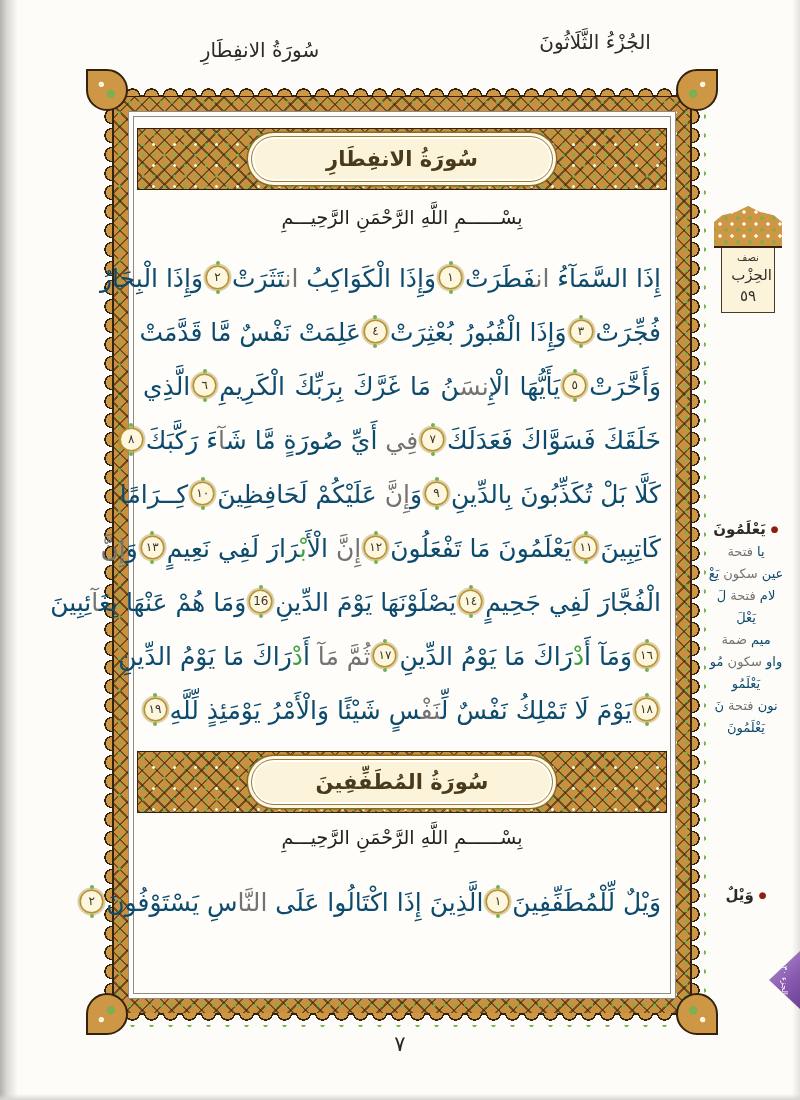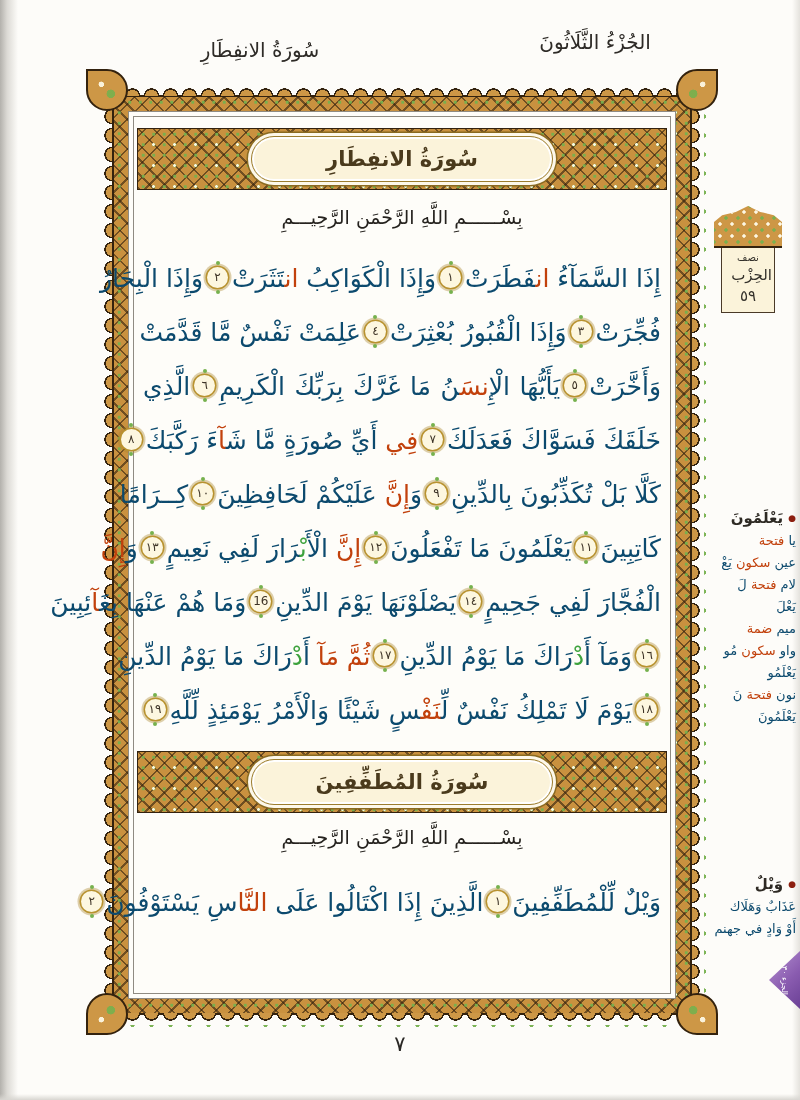--- a/index.html
+++ b/index.html
@@ -84,21 +84,21 @@
 
   
   .basmala{position:absolute;left:160px;width:484px;text-align:center;
     font-size:19px;color:#25221e;}
   .basmala-1{top:206px;} .basmala-2{top:826px;}
   .qtext{position:absolute;left:143px;width:518px;direction:rtl;color:#201d1a;}
   .qtext-1{top:252px;font-size:25px;}
   .qtext-2{top:874px;font-size:25px;}
   .qline{text-align:justify;text-align-last:justify;line-height:54px;height:54px;white-space:nowrap;}
   .qtext-2 .qline{line-height:58px;height:58px;}
-  .seg-k{color:#0c4a6e;} .seg-r{color:#c2410c;} .seg-g{color:#3da23d;}
+  .seg-k{color:#0c4a6e;} .seg-r{color:#737373;} .seg-g{color:#3da23d;}
 
   
   .vb{display:inline-flex;align-items:center;justify-content:center;
     width:21px;height:21px;margin:0 4px;border-radius:50%;background:#fdf7e0;
     box-shadow:0 0 0 1.5px #b8922f,0 0 0 3.5px rgba(169,132,41,.38);
     color:#3d3326;font-size:12px;line-height:21px;position:relative;top:-3px;vertical-align:middle;}
   .vb::before,.vb::after{content:"";position:absolute;width:4px;height:4px;border-radius:50%;
     background:#76b14e;left:50%;transform:translateX(-50%);}
   .vb::before{top:-6px;} .vb::after{bottom:-6px;}
 
@@ -110,21 +110,21 @@
       radial-gradient(circle, rgba(118,177,78,.95) 0 1.5px, transparent 1.8px);
     background-size:12px 12px,12px 12px;background-position:0 0,6px 6px;
     border-bottom:2px solid #33220e;}
   .hizb-body{width:54px;margin:-2px auto 0;background:#fbf3da;border:1.5px solid #4a3a28;
     box-sizing:border-box;text-align:center;padding:4px 2px 6px;color:#33302a;}
   .hizb-small{font-size:10px;line-height:13px;}
   .hizb-word{font-size:15px;line-height:22px;margin-left:16px;}
   .hizb-num{font-size:15px;line-height:20px;}
 
   
-  .mnote{position:absolute;width:100px;direction:rtl;text-align:right;color:#3a332b;}
+  .mnote{position:absolute;width:100px;direction:rtl;text-align:center;color:#3a332b;margin-top:11px;}
   .mnote-1{left:696px;top:506px;}
   .mnote-2{left:696px;top:872px;}
   .mnote-title{font-size:15px;line-height:24px;font-weight:bold;color:#2e2a24;}
   .mnote-title::before{content:"●";color:#8c1f10;font-size:9px;margin-left:5px;vertical-align:2px;}
   .note-row{font-size:13px;line-height:22px;}
 
   
   .juz-tab{position:absolute;left:769px;top:951px;width:31px;height:58px;
     clip-path:polygon(100% 0,100% 100%,0 50%);
     background:linear-gradient(135deg,#b693d2,#8a5cb0 55%,#6a4095);
@@ -205,23 +205,19 @@
       <div class="note-row"><span class="seg-k">يَعْلَ</span></div>
       <div class="note-row"><span class="seg-k">ميم </span><span class="seg-r">ضمة</span></div>
       <div class="note-row"><span class="seg-k">واو </span><span class="seg-r">سكون</span><span class="seg-k"> مُو</span></div>
       <div class="note-row"><span class="seg-k">يَعْلَمُو</span></div>
       <div class="note-row"><span class="seg-k">نون </span><span class="seg-r">فتحة</span><span class="seg-k"> نَ</span></div>
       <div class="note-row"><span class="seg-k">يَعْلَمُونَ</span></div>
     </div>
 </div>
 <div class="mnote mnote-2">
   <div class="mnote-title">وَيْلٌ</div>
-  <div>
-      <div class="note-row"><span class="seg-k">عَذَابٌ وَهَلَاك</span></div>
-      <div class="note-row"><span class="seg-k">أَوْ وَادٍ في جهنم</span></div>
-    </div>
 </div>
 
 <div class="juz-tab">
   <span class="juz-tab-label">الجزء ٣٠</span>
 </div>
 
 <div class="page-number">٧</div>
 
 </body></html>

